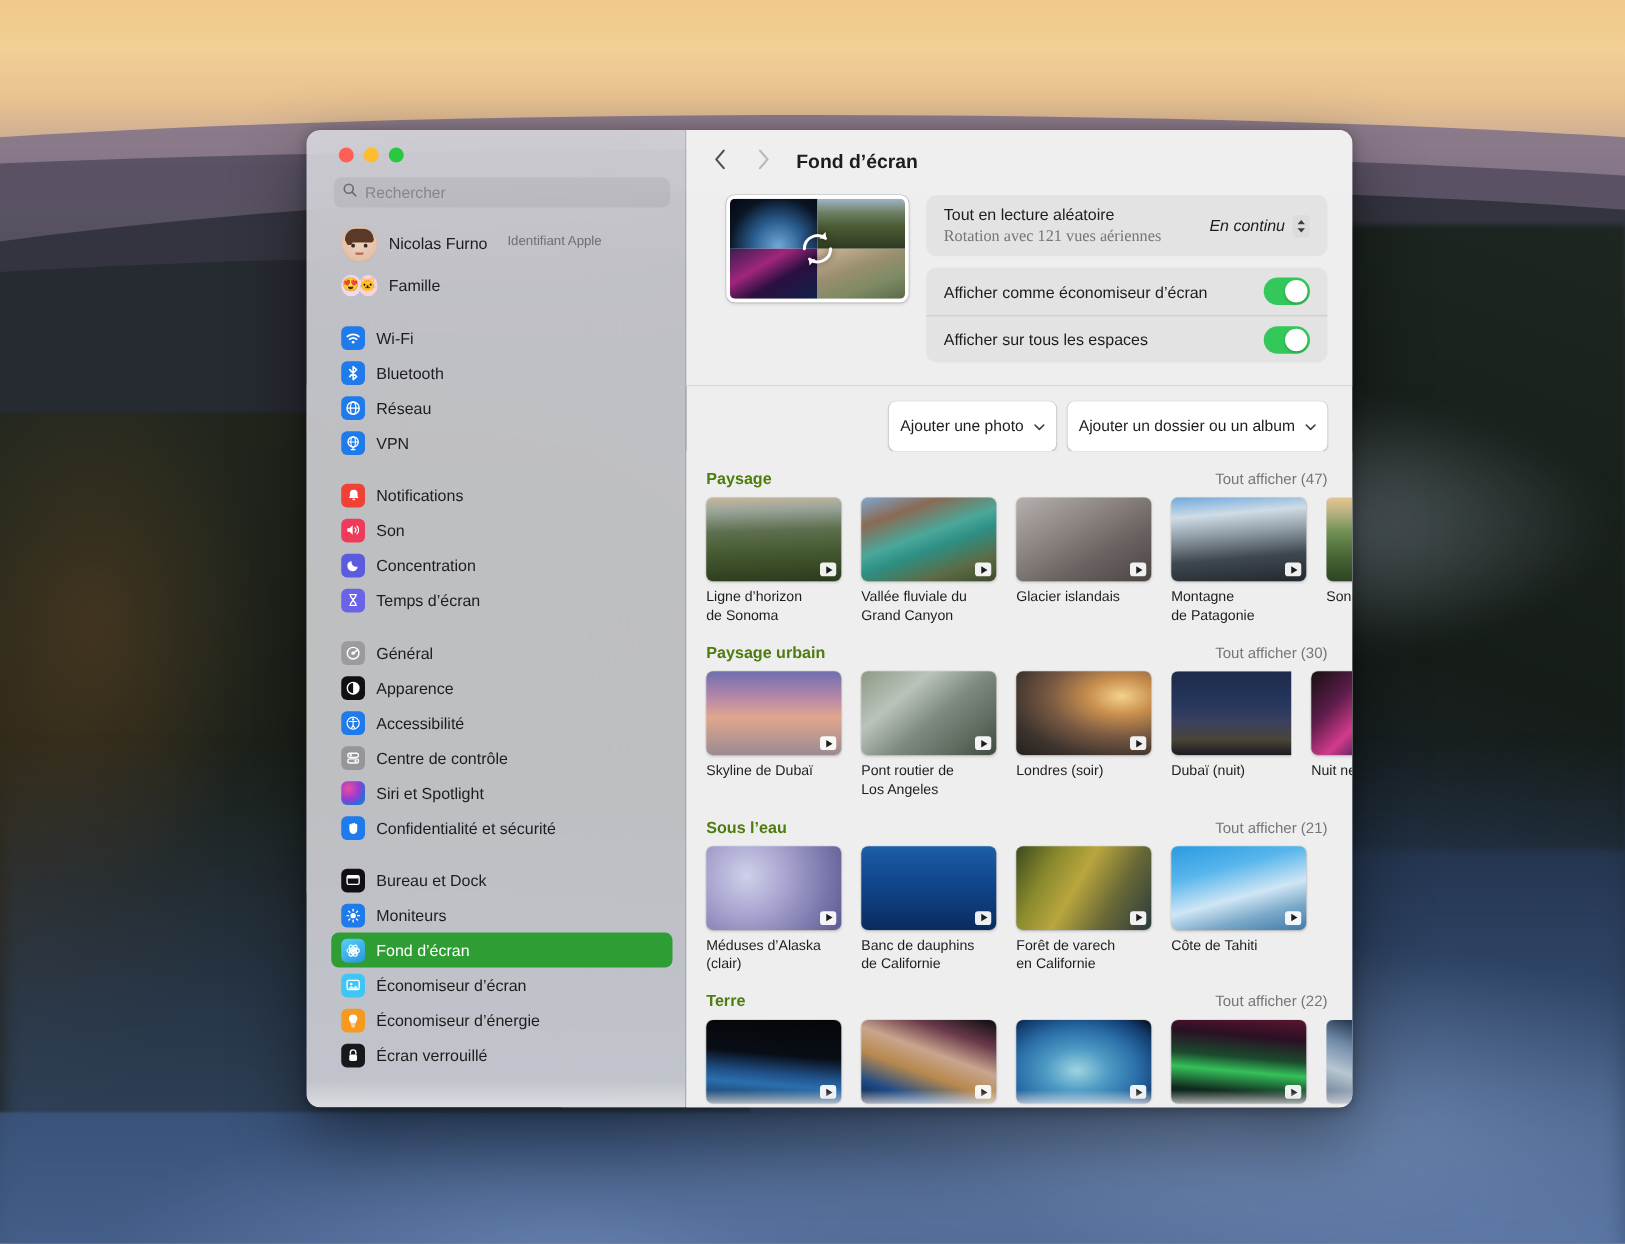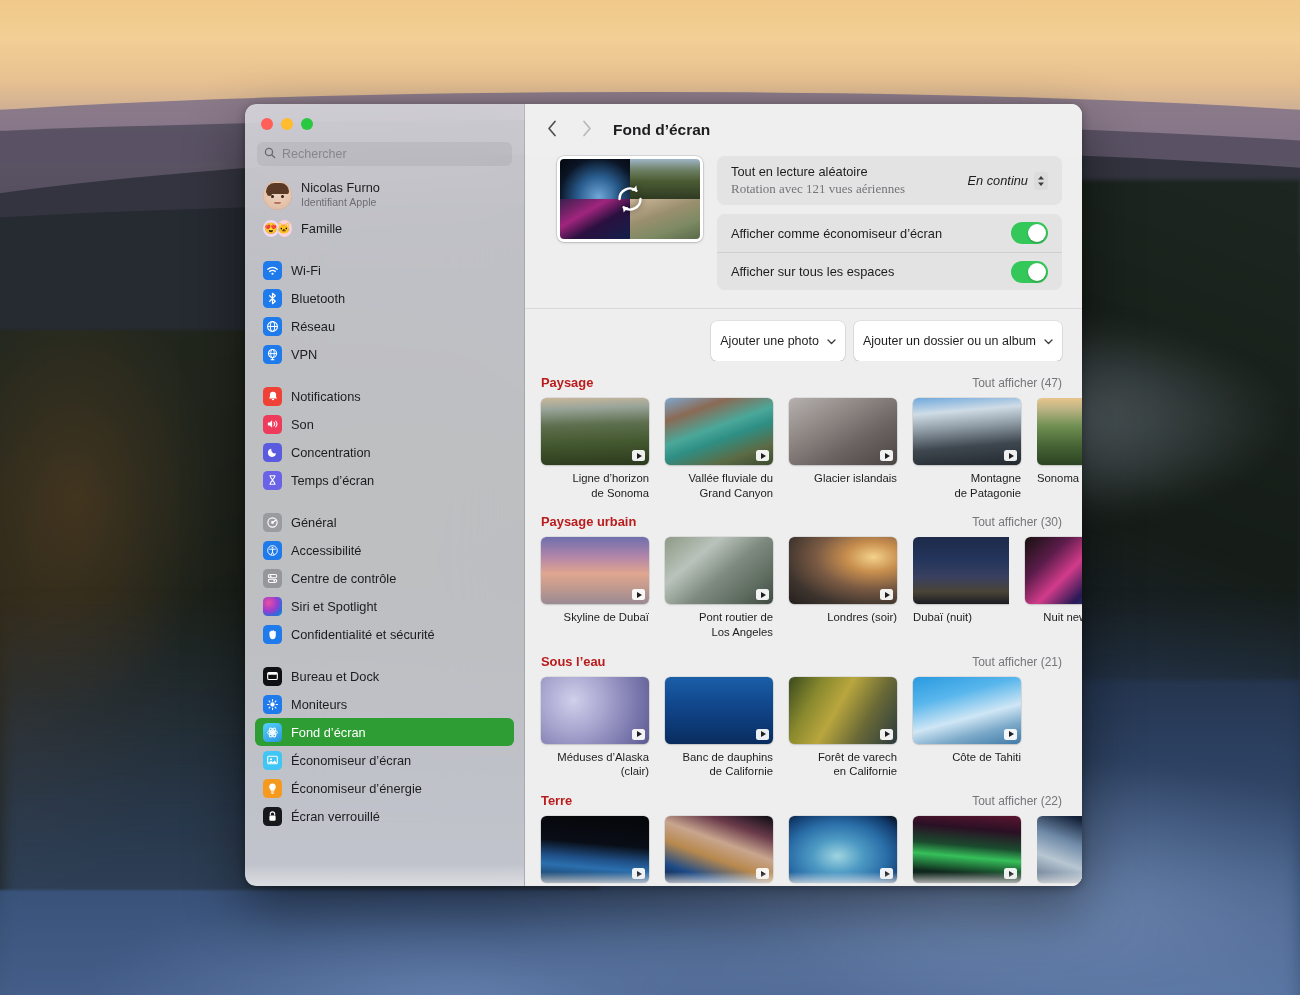--- a/index.html
+++ b/index.html
@@ -80,26 +80,27 @@
     left: 245px; top: 104px;
     width: 837px; height: 782px;
     border-radius: 11px;
     overflow: hidden;
     display: flex;
     box-shadow: 0 24px 60px rgba(0,0,0,.45), 0 2px 10px rgba(0,0,0,.3);
   }
 
   
   #sidebar {
-    width: 280px; height: 100%;
+    width: 304px; height: 100%;
     background: rgba(226,226,230,.82);
     backdrop-filter: blur(40px);
     border-right: .5px solid rgba(0,0,0,.12);
     position: relative;
     overflow: hidden;
+    padding-left: 10px;
   }
   .traffic {
     display: flex; gap: 8px;
     padding: 14px 0 0 16px;
   }
   .tl { width: 12px; height: 12px; border-radius: 50%; }
   .tl-red { background: #ff5f57; }
   .tl-yellow { background: #febc2e; }
   .tl-green { background: #28c840; }
 
@@ -157,21 +158,21 @@
     position: absolute; left: 3px; right: 3px; top: 2px; height: 11px;
     background: #5a3a26; border-radius: 10px 10px 3px 3px;
   }
   .avatar .hair:after {
     content:''; position:absolute; left:1px; top:7px; width:5px; height:6px;
     background:#5a3a26; border-radius:3px;
   }
   .avatar .eye { position: absolute; top: 14px; width: 3px; height: 3.6px; background: #3b2b22; border-radius: 50%; }
   .avatar .eye.l { left: 8px; } .avatar .eye.r { right: 8px; }
   .avatar .mouth { position: absolute; left: 11px; top: 21px; width: 7px; height: 2.6px; background: #b8705f; border-radius: 0 0 6px 6px; }
-  .acct-text { display: flex; flex-direction: column; line-height: 1.25; }
+  .acct-text { display: flex; flex-direction: row; line-height: 1.25; gap: 16px; }
   .acct-name { font-size: 12.8px; color: #1d1d1f; }
   .acct-sub { font-size: 10.6px; color: #6e6e73; }
 
   .fam-emojis { display: flex; flex: none; width: 29px; justify-content: center; }
   .fam-emoji {
     width: 17px; height: 17px; border-radius: 50%;
     display: flex; align-items: center; justify-content: center;
     font-size: 11px; line-height: 1;
   }
   .fam-emoji.e1 { background: #efd9f5; margin-right: -2px; }
@@ -289,21 +290,21 @@
   .gallery {
     flex: 1; overflow: hidden;
     padding: 0 0 0 16px;
     background: #eeeeee;
   }
   .section { padding-top: 14px; }
   .sec-head {
     display: flex; align-items: baseline; justify-content: space-between;
     padding-right: 20px; margin-bottom: 8px;
   }
-  .sec-title { font-size: 12.9px; font-weight: 600; color: #b91c1c; }
+  .sec-title { font-size: 12.9px; font-weight: 600; color: #4d7c0f; }
   .sec-all { font-size: 12px; color: #75757a; }
 
   .row-items { display: flex; gap: 16px; }
   .tile { width: 108px; flex: none; }
   .tile-img {
     width: 108px; height: 67px;
     border-radius: 5.5px;
     position: relative; overflow: hidden;
     box-shadow: 0 0 0 .5px rgba(0,0,0,.14), 0 1px 2px rgba(0,0,0,.12);
   }
@@ -315,21 +316,21 @@
   }
   .badge .tri {
     width: 0; height: 0;
     border-left: 5px solid #1d1d1f;
     border-top: 3.2px solid transparent;
     border-bottom: 3.2px solid transparent;
     margin-left: 1px;
   }
   .tile-cap {
     margin-top: 6px;
-    font-size: 11.3px; color: #1d1d1f; text-align: right; line-height: 1.3;
+    font-size: 11.3px; color: #1d1d1f; text-align: left; line-height: 1.3;
     white-space: pre-line;
   }
   .tile.clipped { width: 96px; overflow: hidden; }
   .tile.clipped .tile-img { width: 108px; }
   .tile.clipped .tile-cap { width: 108px; text-align: left; }
 
   .bottom-fade {
     position: absolute; left: 0; right: 0; bottom: 0; height: 14px;
     background: linear-gradient(180deg, rgba(238,238,238,0), rgba(238,238,238,.9));
     pointer-events: none;
@@ -480,20 +481,29 @@
       <div class="side-group">
         <div class="s-row">
           <div class="s-ico" style="background:#9b9b9f">
             <svg width="13" height="13" viewBox="0 0 14 14">
                 <circle cx="7" cy="7" r="5" fill="none" stroke="#fff" stroke-width="1.2"></circle>
                 <circle cx="7" cy="7" r="1.5" fill="#fff"></circle>
                 <line x1="7" y1="7" x2="10.4" y2="4.6" stroke="#fff" stroke-width="1.2" stroke-linecap="round"></line>
               </svg>
           </div>
           <span class="s-label">Général</span>
+        </div>
+        <div class="s-row">
+          <div class="s-ico" style="background:#101014">
+            <svg width="13" height="13" viewBox="0 0 14 14">
+                <circle cx="7" cy="7" r="5" fill="none" stroke="#fff" stroke-width="1.2"></circle>
+                <path d="M7 2a5 5 0 0 1 0 10z" fill="#fff"></path>
+              </svg>
+          </div>
+          <span class="s-label">Apparence</span>
         </div>
         <div class="s-row">
           <div class="s-ico" style="background:#1f7aec">
             <svg width="13" height="13" viewBox="0 0 14 14">
                 <circle cx="7" cy="7" r="5.2" fill="none" stroke="#fff" stroke-width="1"></circle>
                 <circle cx="7" cy="3.9" r="1" fill="#fff"></circle>
                 <path d="M3.8 5.6h6.4M7 5.9v3M7 8.9l-1.6 2.7M7 8.9l1.6 2.7" stroke="#fff" stroke-width="1.05" stroke-linecap="round" fill="none"></path>
               </svg>
           </div>
           <span class="s-label">Accessibilité</span>

